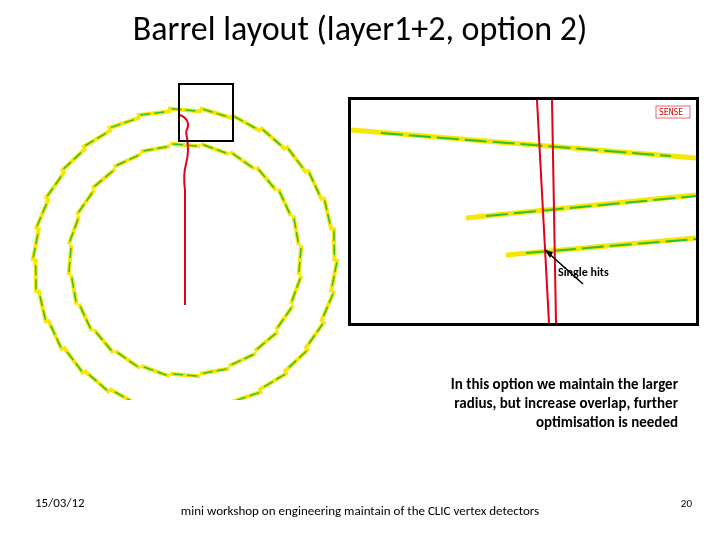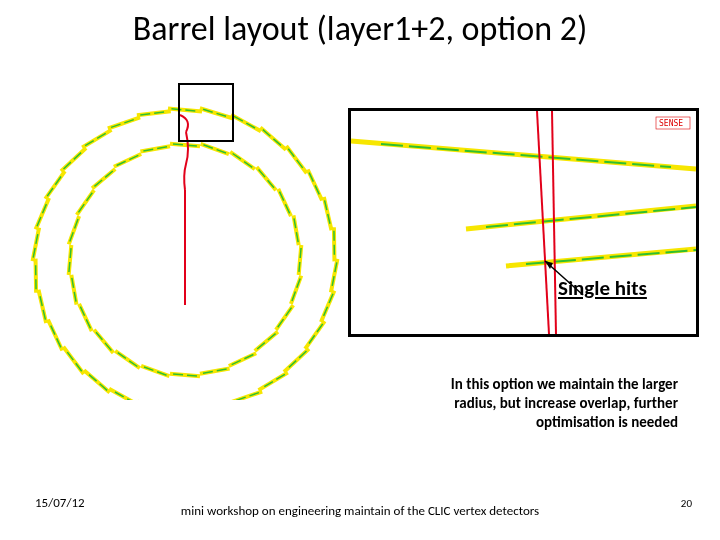--- a/index.html
+++ b/index.html
@@ -28,30 +28,30 @@
   }
   .highlight-box {
     position: absolute;
     left: 178px; top: 83px;
     width: 52px; height: 55px;
     border: 2px solid #000;
     background: transparent;
   }
   .inset {
     position: absolute;
-    left: 348px; top: 108px;
+    left: 348px; top: 97px;
     width: 345px; height: 223px;
     border: 3px solid #000;
     background: #fff;
   }
   .inset svg { width: 100%; height: 100%; display: block; }
   .single-hits {
     position: absolute;
-    left: 558px; top: 275px;
-    font-size: 21px; font-weight: 700; text-decoration: underline;
+    left: 558px; top: 265px;
+    font-size: 12px; font-weight: 700;
   }
   .body-text {
     position: absolute;
     left: 418px; top: 375px;
     width: 260px;
     font-size: 15px; font-weight: 700;
     line-height: 1.25;
     text-align: right;
   }
   .footer-date {
@@ -221,17 +221,17 @@
     <rect x="305" y="6" width="34" height="12" fill="none" stroke="#d00" stroke-width="0.6"></rect>
     <text x="308" y="15" font-size="8" fill="#d00" font-family="monospace">SENSE</text>
   </svg>
   <div class="single-hits" style="left:auto; top:auto;"></div>
 </div>
 
 <div class="single-hits">Single hits</div>
 
 <div class="body-text">In this option we maintain the larger radius, but increase overlap, further optimisation is needed</div>
 
-<div class="footer-date">15/07/12</div>
+<div class="footer-date">15/03/12</div>
 <div class="footer-center">mini workshop on engineering maintain of the CLIC vertex detectors</div>
 <div class="footer-page">20</div>
 
 </div>
 
 </body></html>

